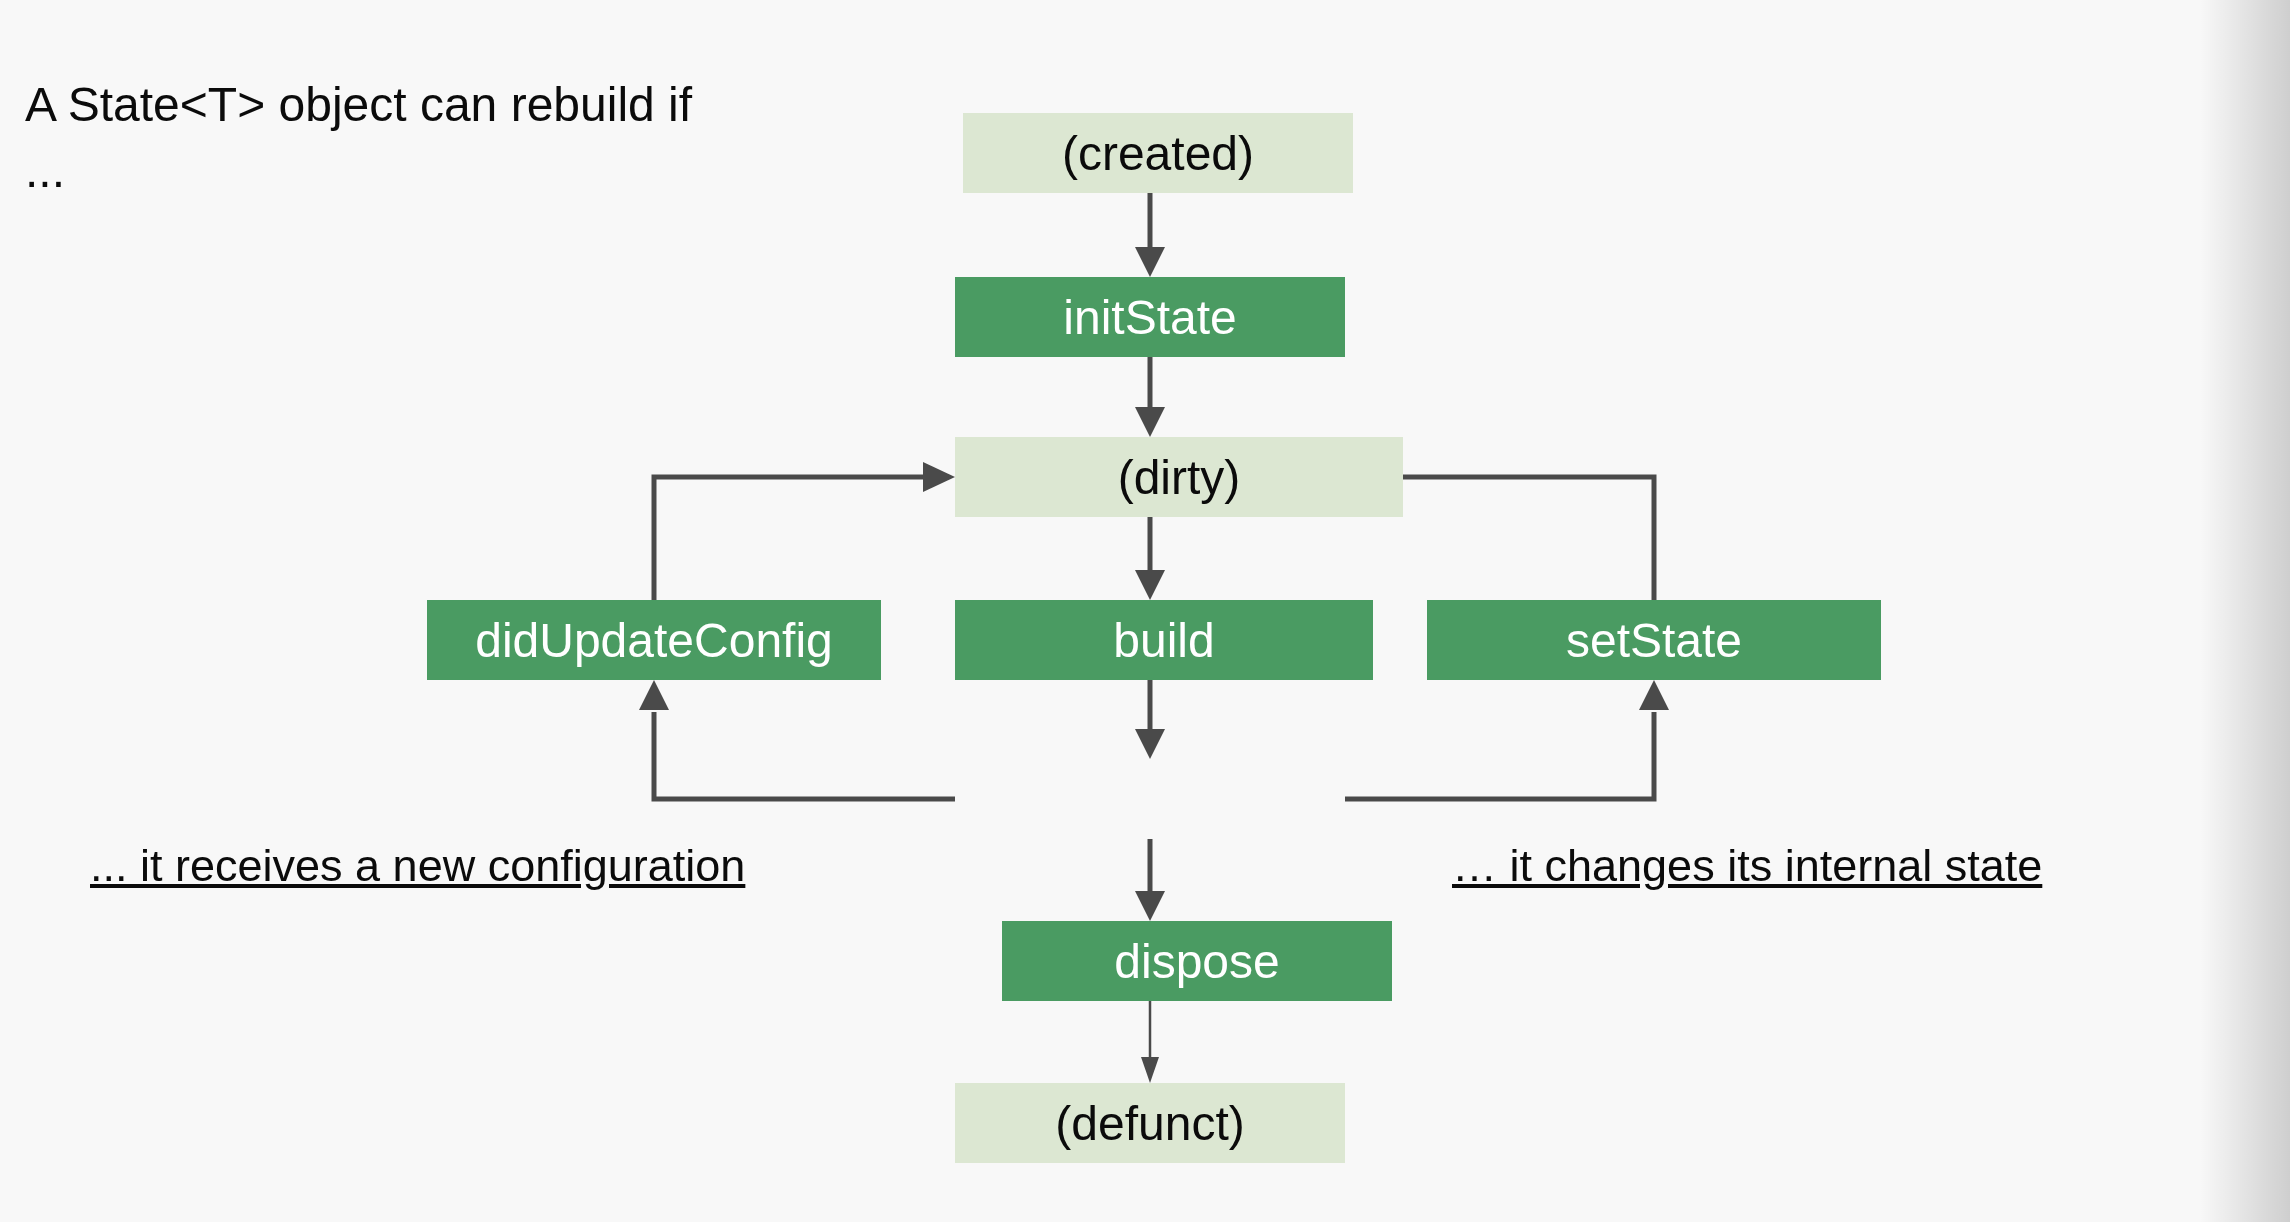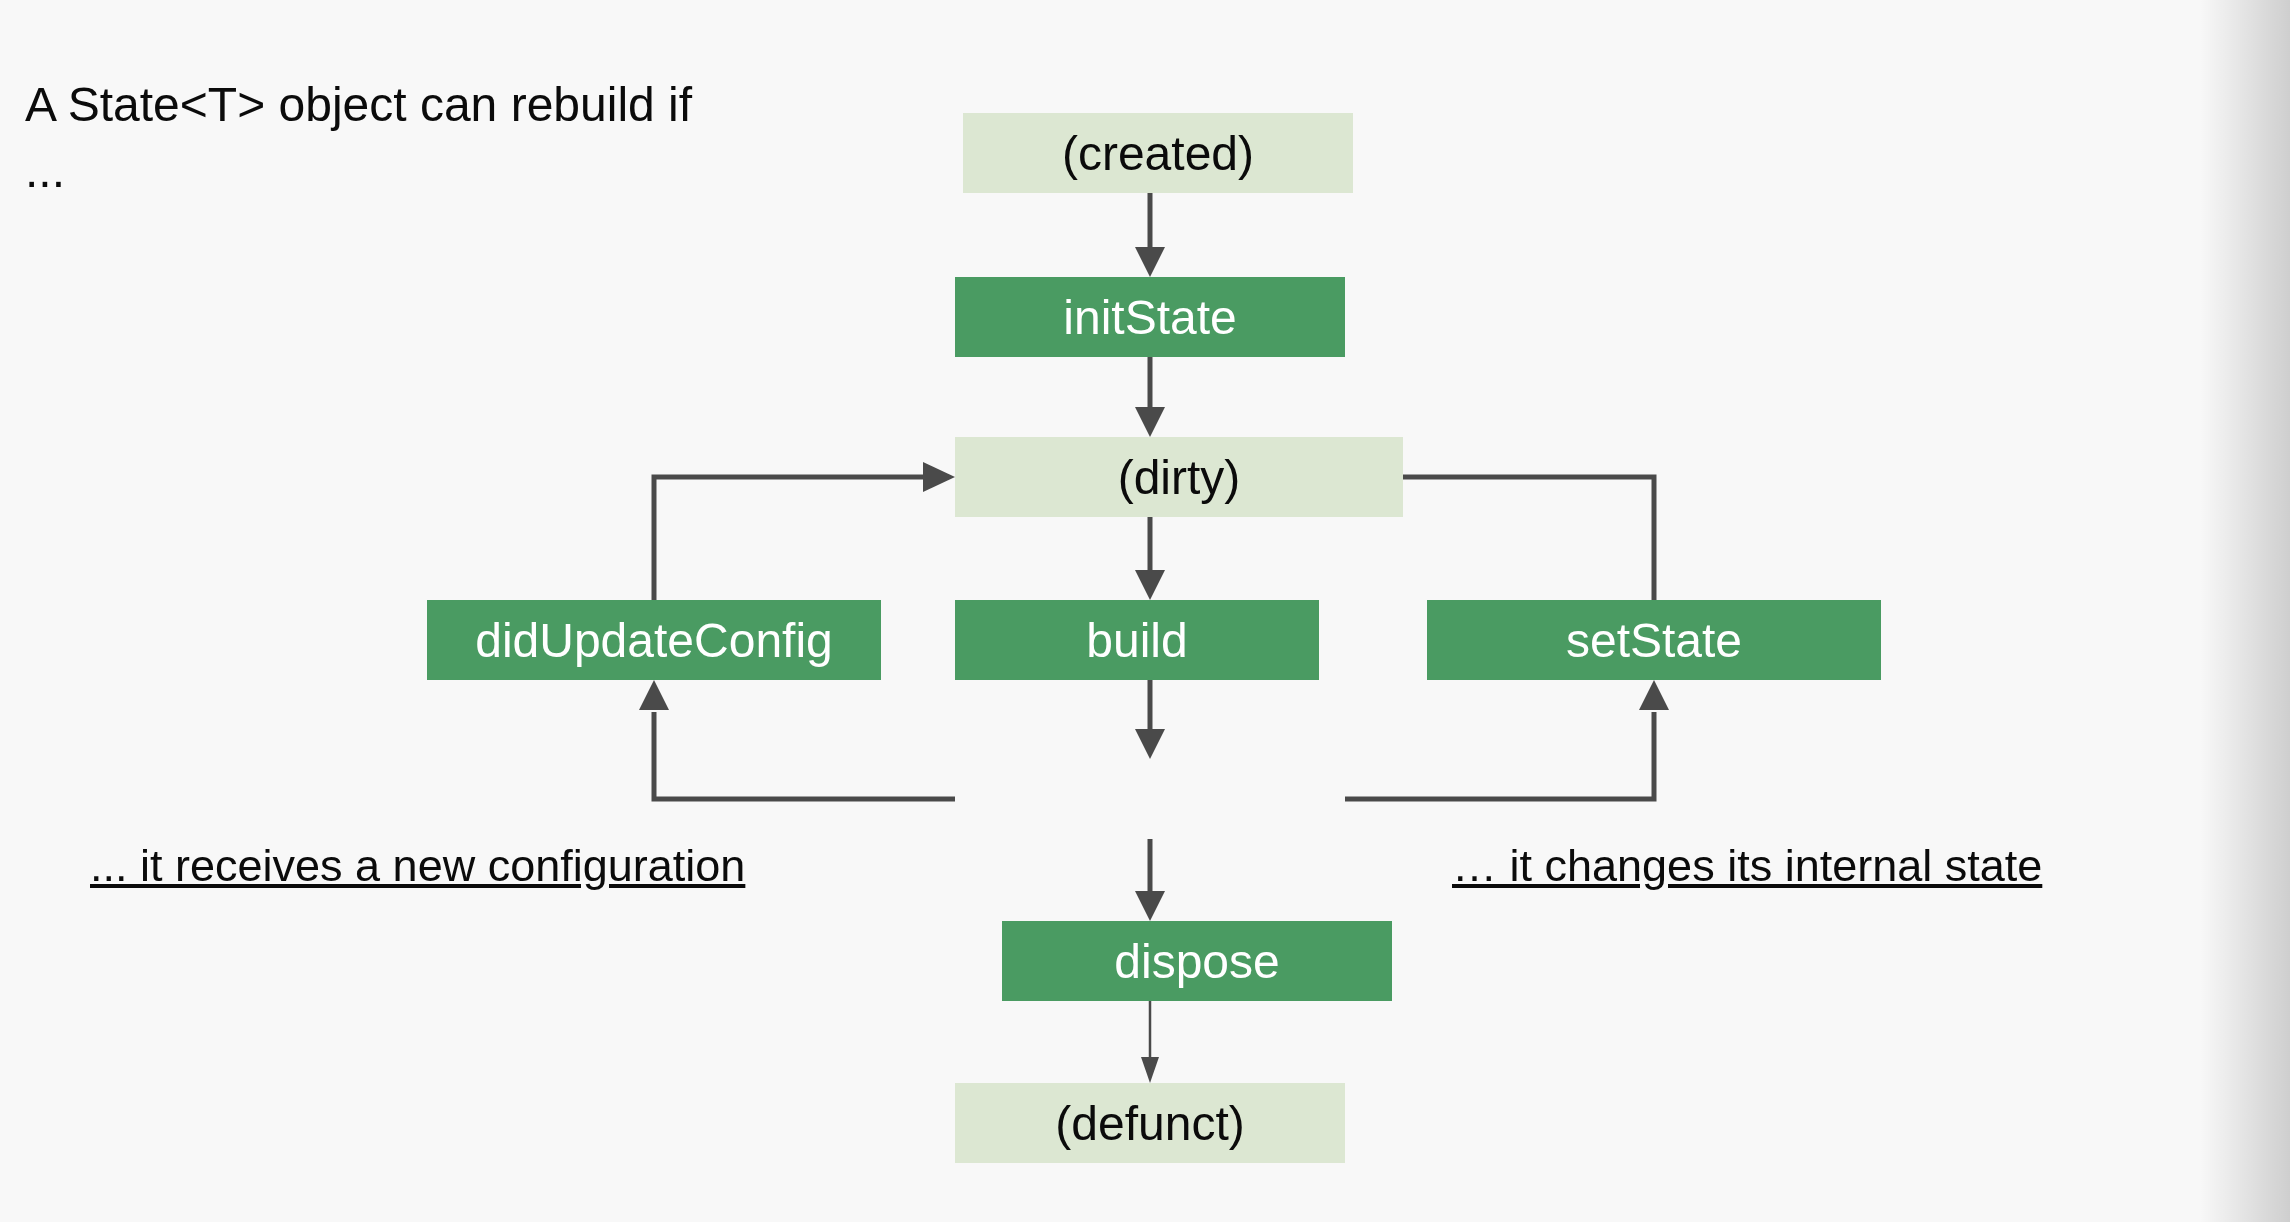--- a/index.html
+++ b/index.html
@@ -40,21 +40,21 @@
     color: var(--color-text-dark, #0b0b0b);
   }
   .node.method {
     background: var(--color-method-box, #4a9b62);
     color: var(--color-text-light, #ffffff);
   }
 
   #node-created         { left: 955px;  top: 113px;  width: 390px; margin-left: 8px; }
   #node-initState       { left: 955px;  top: 277px;  width: 390px; }
   #node-dirty           { left: 955px;  top: 437px;  width: 448px; }
-  #node-build           { left: 955px;  top: 600px;  width: 364px; }
+  #node-build           { left: 955px;  top: 600px;  width: 418px; }
   #node-clean           { left: 955px;  top: 759px;  width: 390px; }
   #node-dispose         { left: 955px;  top: 921px;  width: 390px; margin-left: 47px; }
   #node-defunct         { left: 955px;  top: 1083px; width: 390px; }
   #node-didUpdateConfig { left: 427px;  top: 600px;  width: 454px; }
   #node-setState        { left: 1427px; top: 600px;  width: 454px; }
 
   
   .intro {
     position: absolute;
     left: 25px;

